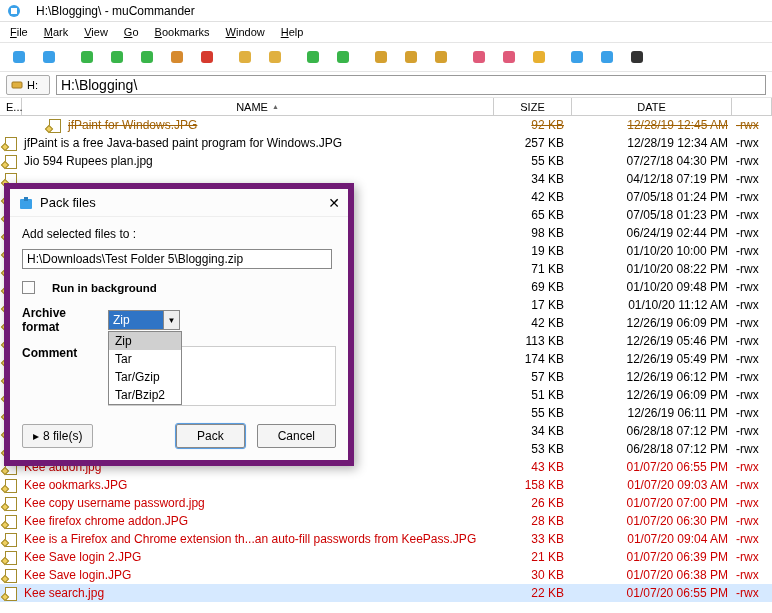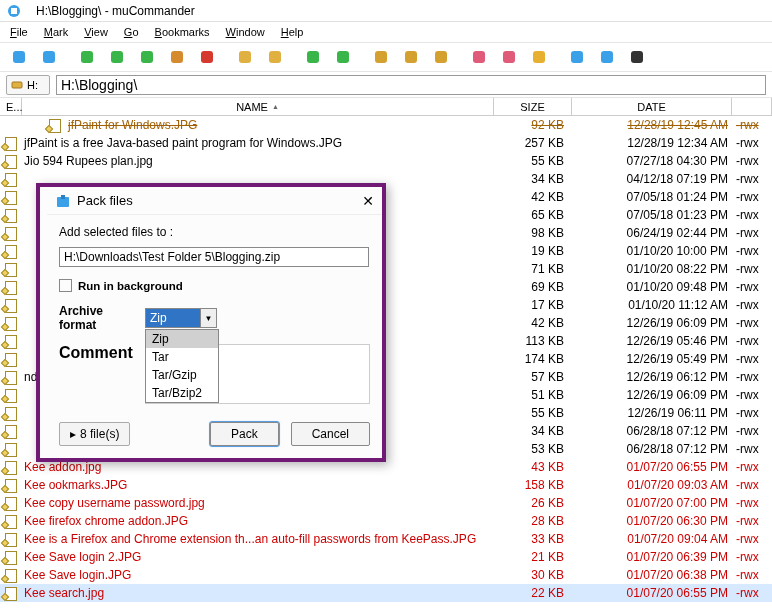--- a/index.html
+++ b/index.html
@@ -31,39 +31,39 @@
 .row .c-ext { width:22px; display:flex; align-items:center; justify-content:center; }
 .row .c-name { flex:1; padding-left:2px; white-space:nowrap; overflow:hidden; text-overflow:ellipsis; }
 .row .c-size { width:78px; text-align:right; padding-right:8px; }
 .row .c-date { width:160px; text-align:right; padding-right:4px; }
 .row .c-perm { width:40px; text-align:left; padding-left:4px; }
 .row.red { color:#cc0000; }
 .file-icon { width:14px; height:14px; position:relative; }
 .file-icon::before { content:""; position:absolute; width:10px; height:12px; border:1px solid #a38b2c; background:#fff; top:1px; left:1px; }
 .file-icon::after { content:""; position:absolute; width:4px; height:4px; background:#f0d060; top:8px; left:-2px; border:1px solid #a38b2c; transform:rotate(45deg); }
 
-.dialog { position:absolute; top:183px; left:36px; width:350px; background:#fcfcfc; border:4px solid #701a75; box-shadow:3px 3px 10px rgba(0,0,0,0.3);padding-left:7px; }
+.dialog { position:absolute; top:183px; left:4px; width:350px; background:#fcfcfc; border:6px solid #701a75; box-shadow:3px 3px 10px rgba(0,0,0,0.3); }
 .dialog-header { height:28px; display:flex; align-items:center; padding:0 8px; border-bottom:1px solid #eee; }
 .dialog-header .title { font-size:13px; flex:1; margin-left:6px; }
 .dialog-header .close { font-size:14px; cursor:pointer; }
 .dialog-body { padding:10px 12px 12px; display:flex; flex-direction:column; gap:8px; font-size:11.5px; }
 .dialog-body .lbl { font-size:12px; }
 .dialog-body .txt { width:310px; height:20px; border:1px solid #888; padding:0 4px; font-size:12px; }
-.chk-row { display:flex; align-items:center; gap:6px; font-weight:bold; margin-top:4px; }
+.chk-row { display:flex; align-items:center; gap:17px; font-weight:bold; margin-top:4px; }
 .dialog-body .chkbox { width:13px; height:13px; border:1px solid #888; }
 .format-row { display:flex; align-items:center; gap:6px; margin-top:4px; }
 .format-row .lbl2 { font-size:12px; width:80px; font-weight:bold; }
 .combo { width:72px; height:20px; border:1px solid #888; display:flex; align-items:center; position:relative; background:#fff; }
 .combo .sel { flex:1; background:#2f74c5; color:#fff; height:100%; padding:2px 4px; font-size:12px; }
 .combo .arrow { width:16px; height:100%; border-left:1px solid #888; display:flex; align-items:center; justify-content:center; font-size:8px; background:#efefef; }
 .dropdown { position:absolute; top:20px; left:-1px; width:74px; border:1px solid #888; background:#fff; z-index:10; }
 .dropdown .opt { padding:2px 6px; font-size:12px; }
 .dropdown .opt.sel-opt { background:#d0d0d0; }
 .comment-row { display:flex; gap:6px; margin-top:4px; }
-.comment-row .lbl2 { font-size:16px; width:80px; font-weight:bold; }
+.comment-row .lbl2 { font-size:12px; width:80px; font-weight:bold; }
 .comment-box { flex:1; height:60px; border:1px solid #ccc; background:#fff; }
 .btn-row { display:flex; justify-content:space-between; align-items:center; margin-top:10px; }
 .files-btn { border:1px solid #aaa; padding:4px 10px; background:#f4f4f4; border-radius:2px; font-size:12px; display:flex; align-items:center; gap:4px; }
 .btn-group { display:flex; gap:12px; }
 .dlg-btn { border:1px solid #888; padding:4px 20px; background:#f4f4f4; border-radius:2px; font-size:12px; }
 .dlg-btn:focus, .dlg-btn.focused { outline:1px solid #5a9de0; box-shadow:0 0 2px #5a9de0; }
 svg { display:block; }
 </style>
 </head>
 <body>

